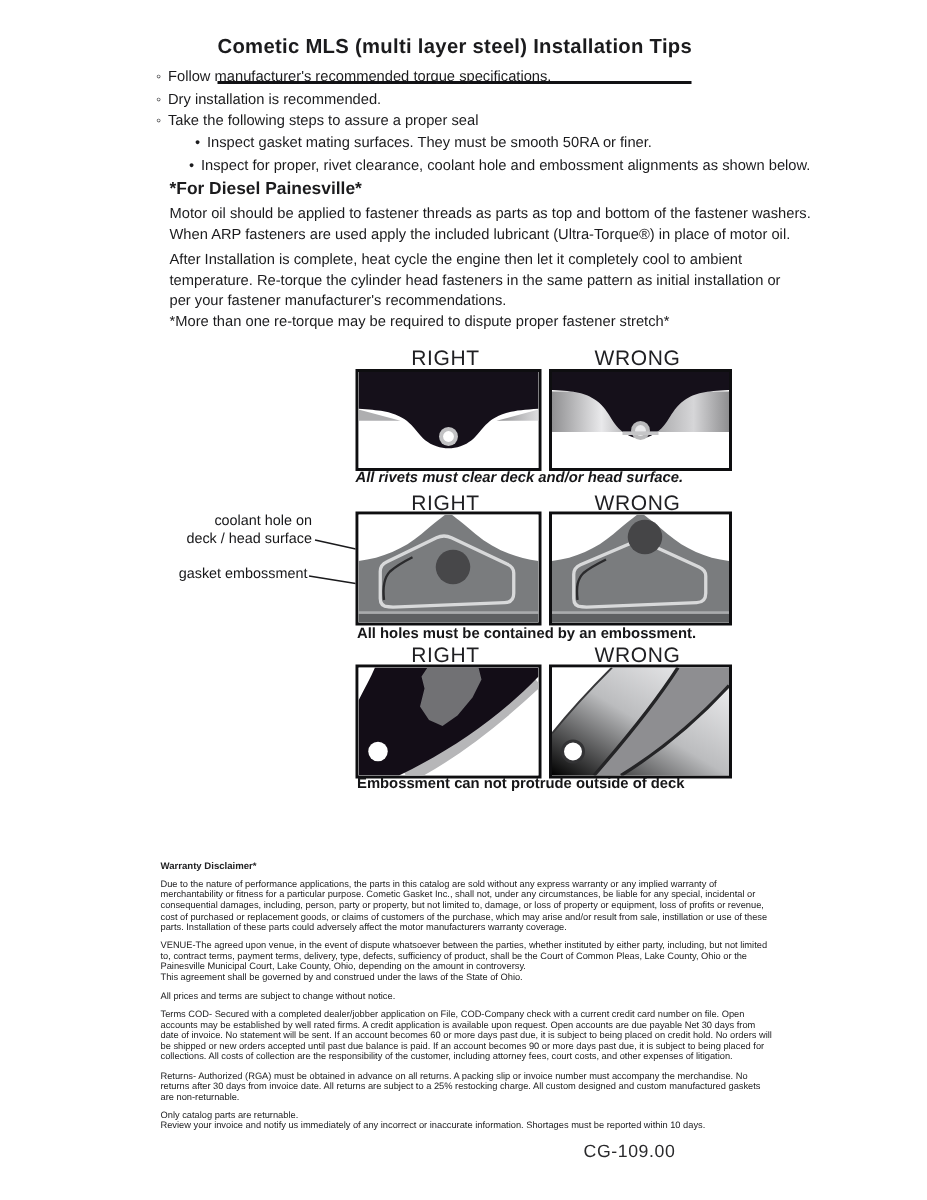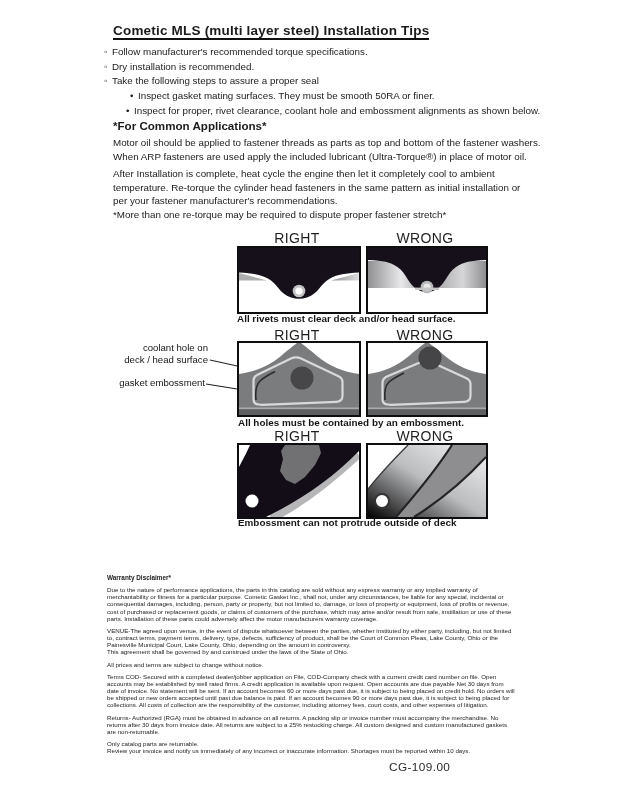--- a/index.html
+++ b/index.html
@@ -3,21 +3,21 @@
 <meta charset="utf-8">
 <style>
   html,body{margin:0;padding:0;background:#ffffff;}
   .page{
     position:relative;width:618px;height:800px;background:#ffffff;
     font-family:"Liberation Sans", sans-serif;color:#1b1b1d;overflow:hidden;
   }
   .abs{position:absolute;}
   .doc-title{
     font-size:13.5px;font-weight:bold;letter-spacing:.2px;
-    border-bottom:2px solid #111114;padding-bottom:0;white-space:nowrap;
+    border-bottom:2px solid #111114;padding-bottom:16px;white-space:nowrap;margin-left:32px;
   }
   .bullet-row{font-size:9.8px;white-space:nowrap;}
   .bullet-row .marker{display:inline-block;width:8px;}
   .body-par{font-size:9.8px;line-height:13.6px;}
   .section-head{font-size:11.6px;font-weight:bold;}
   .dg-label{font-size:14px;letter-spacing:.4px;text-align:center;color:#1f1f22;}
   .dg-caption{font-size:9.9px;font-weight:bold;color:#161618;}
   .callout{font-size:9.6px;text-align:right;line-height:11.5px;color:#161618;}
   .diagram{display:block;border:2px solid #0e0e10;background:#fff;}
   .legal{width:408px;font-size:6.2px;line-height:7.15px;color:#222224;}
@@ -42,21 +42,21 @@
   <div class="abs bullet-row" style="left:104px;top:75px;">
     <span class="marker">◦</span><span>Take the following steps to assure a proper seal</span>
   </div>
   <div class="abs bullet-row" style="left:130px;top:90px;">
     <span class="marker">•</span><span>Inspect gasket mating surfaces.  They must be smooth 50RA or finer.</span>
   </div>
   <div class="abs bullet-row" style="left:126px;top:105px;">
     <span class="marker">•</span><span>Inspect for proper, rivet clearance, coolant hole and embossment alignments as shown below.</span>
   </div>
 
-  <div class="abs section-head" style="left:113px;top:119px;">*For Common Applications*</div>
+  <div class="abs section-head" style="left:113px;top:119px;">*For Diesel Painesville*</div>
   <div class="abs body-par" style="left:113px;top:136px;width:430px;">Motor oil should be applied to fastener threads as parts as top and bottom of the fastener washers. When ARP fasteners are used apply the included lubricant (Ultra-Torque®) in place of motor oil.</div>
   <div class="abs body-par" style="left:113px;top:167px;width:420px;">After Installation is complete, heat cycle the engine then let it completely cool to ambient temperature. Re-torque the cylinder head fasteners in the same pattern as initial installation or per your fastener manufacturer's recommendations.</div>
   <div class="abs body-par" style="left:113px;top:208px;width:430px;">*More than one re-torque may be required to dispute proper fastener stretch*</div>
 
   <div class="abs dg-label" style="left:237px;top:230px;width:120px;">RIGHT</div>
   <div class="abs dg-label" style="left:366px;top:230px;width:118px;">WRONG</div>
 
   <svg class="abs diagram" style="left:237px;top:246px;" width="120" height="64" viewBox="0 0 120 64">
     <defs>
       <linearGradient id="g1r" x1="0" y1="0" x2="1" y2="0">
@@ -83,21 +83,21 @@
       </linearGradient>
     </defs>
     <rect width="118" height="64" fill="#ffffff"></rect>
     <rect x="0" y="13" width="118" height="27" fill="url(#g1w)"></rect>
     <path d="M0,0 H118 V12 C102,13 96,13.5 88,19 C78,26 78,37 66,42.5 C60.5,44.8 57,44.8 51.5,42.5 C39.5,37 39.5,26 29.5,19 C21.5,13.5 16,13 0,12 Z" fill="#15101a"></path>
     <circle cx="59" cy="39" r="6.3" fill="#b9b9bb"></circle>
     <circle cx="59" cy="39" r="3.6" fill="#e9e9eb"></circle>
     <rect x="47" y="39.6" width="24" height="2.4" fill="#c6c6c8"></rect>
   </svg>
 
-  <div class="abs dg-caption" style="left:237px;top:313px;">All rivets must clear deck and/or head surface.</div>
+  <div class="abs dg-caption" style="left:237px;top:313px;font-style:italic;">All rivets must clear deck and/or head surface.</div>
 
   <div class="abs dg-label" style="left:237px;top:327px;width:120px;">RIGHT</div>
   <div class="abs dg-label" style="left:366px;top:327px;width:118px;">WRONG</div>
 
   <div class="abs callout" style="left:84px;top:342px;width:124px;">
     <div>coolant hole on</div>
     <div>deck / head surface</div>
   </div>
   <div class="abs callout" style="left:84px;top:377px;width:121px;">gasket embossment</div>
 

